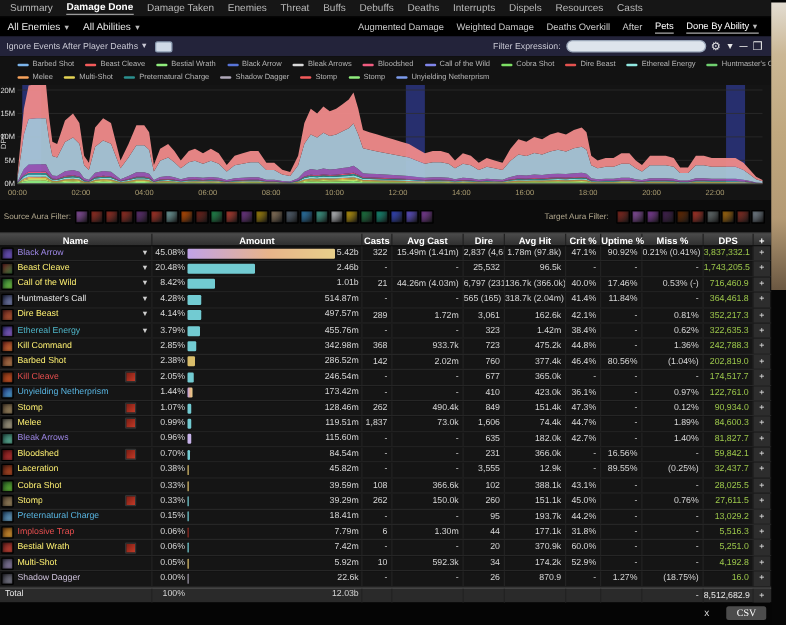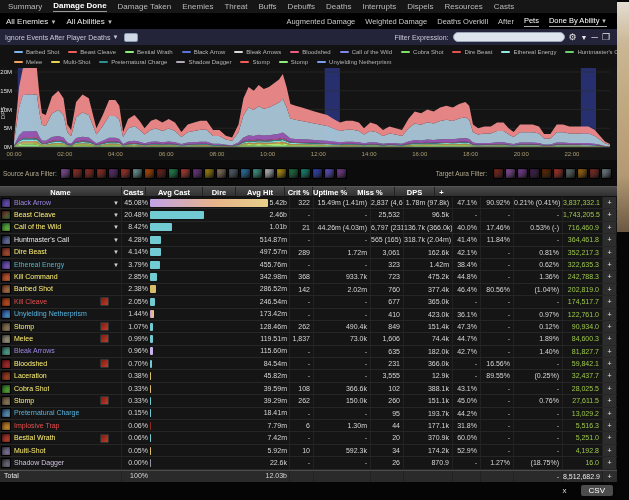--- a/index.html
+++ b/index.html
@@ -73,21 +73,21 @@
   .tc.dps { color:#9dc84b; }
   .tc.plus { background:#2d2d2d; text-align:center; padding:0; color:#e8e8e8; cursor:pointer; }
   .trow.total { background:#2a2a2a; border-top:1px solid #4d4d4d; height:12.4px; display:flex; }
   .trow.total .tc { color:#e8e8e8; }
 
   
   .footer { height:18px; background:#050505; display:flex; align-items:center;
     justify-content:flex-end; gap:14px; padding-right:16px; }
   .footer .xbtn { color:#ddd; font-size:8px; cursor:pointer; }
   .footer .csv { background:#4c4c4c; color:#fff; font-size:8px; padding:1px 8px;
-    border-radius:2px; cursor:pointer; }
+    border-radius:2px; cursor:pointer;font-family:Liberation Serif, serif; }
 
   
   .behind { position:absolute; right:0; top:0; width:12px; height:500px; background:#060606; }
   .behind .tan { position:absolute; top:2px; left:0; width:12px; height:230px;
     background:linear-gradient(180deg,#e3ddd2 0%,#cbb795 18%,#c0a87f 45%,#b49a74 75%,#6b5842 100%); }
 </style>
 </head>
 <body>
 
 <div class="app">
@@ -296,20 +296,21 @@
           <span class="aicon" style="background: linear-gradient(135deg, rgb(112, 123, 124), rgb(26, 26, 26));"></span>
           <span class="aicon" style="background: linear-gradient(135deg, rgb(185, 119, 14), rgb(26, 26, 26));"></span>
           <span class="aicon" style="background: linear-gradient(135deg, rgb(148, 49, 38), rgb(26, 26, 26));"></span>
           <span class="aicon" style="background: linear-gradient(135deg, rgb(133, 146, 158), rgb(26, 26, 26));"></span>
         </span>
     </span>
   </div>
 
   <div class="thead" id="thead">
       <div class="hc" style="width: 122px;">Name</div>
+      <div class="hc" style="width: 168px;">Amount</div>
       <div class="hc" style="width: 24px;">Casts</div>
       <div class="hc" style="width: 57px;">Avg Cast</div>
       <div class="hc" style="width: 33px;">Dire</div>
       <div class="hc" style="width: 49px;">Avg Hit</div>
       <div class="hc" style="width: 28px;">Crit %</div>
       <div class="hc" style="width: 33px;">Uptime %</div>
       <div class="hc" style="width: 49px;">Miss %</div>
       <div class="hc" style="width: 40px;">DPS</div>
       <div class="hc" style="width: 13px; border-right: none;">+</div>
     </div>

